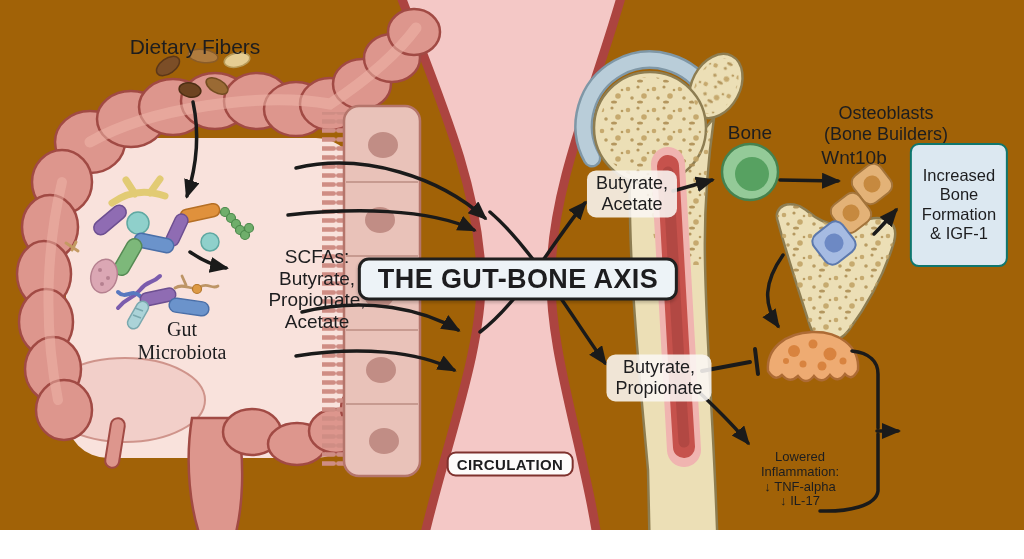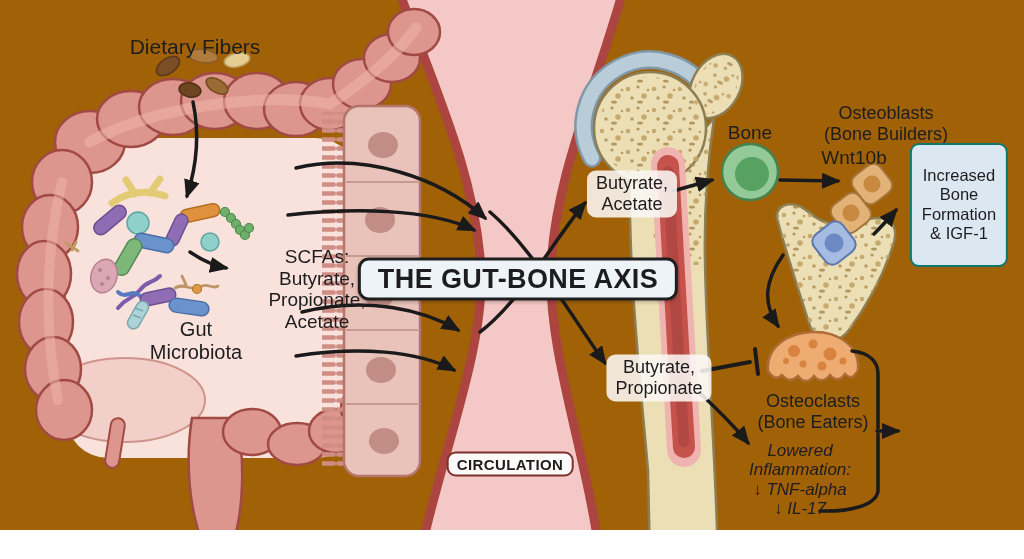--- a/index.html
+++ b/index.html
@@ -27,21 +27,21 @@
     background:#fdfbfa;border:2.5px solid #7e312d;border-radius:9px;
     padding:2px 8px;font-weight:bold;font-size:15px;letter-spacing:.4px;
     white-space:nowrap;
   }
   .infobox{
     position:absolute;transform:translate(-50%,-50%);z-index:6;
     background:#dce8f1;border:2px solid #0f766e;border-radius:9px;
     padding:21px 10px;font-size:16.5px;text-align:center;
     white-space:pre-line;line-height:1.18;
   }
-  .fs17{font-size:17px;font-style:italic;}
+  .fs17{font-size:13px;}
   .fs19{font-size:19px;}
   .fs20{font-size:20px;}
   .fs21{font-size:21px;}
 </style>
 </head>
 <body>
 
 <div class="stage">
 
 <svg width="1024" height="559" viewBox="0 0 1024 559">
@@ -270,37 +270,35 @@
       <path d="M 877,431 L 898,431" marker-end="url(#ah)"></path>
     </g>
   </g>
 </svg>
 
 <div class="lbl fs21" style="left:195px;top:47px;">Dietary Fibers</div>
 <div class="lbl fs19" style="left:276px;top:289px;margin-left:41px;">SCFAs:
 Butyrate,
 Propionate,
 Acetate</div>
-<div class="lbl fs20" style="left:196px;top:341px;">Gut
+<div class="lbl fs20" style="left:182px;top:341px;font-family:Liberation Serif, serif;">Gut
 Microbiota</div>
 
 <div class="titlebox" style="left:518px;top:279px;">THE GUT-BONE AXIS</div>
 <div class="circbox" style="left:510px;top:464px;">CIRCULATION</div>
 
 <div class="lbl pill" style="left:632px;top:194px;">Butyrate,
 Acetate</div>
 <div class="lbl pill" style="left:659px;top:378px;">Butyrate,
 Propionate</div>
 
 <div class="lbl fs19" style="left:750px;top:133px;">Bone</div>
 <div class="lbl fs19" style="left:810px;top:158px;margin-left:44px;">Wnt10b</div>
 <div class="lbl" style="left:886px;top:124px;">Osteoblasts
 (Bone Builders)</div>
-<div class="lbl" style="left:813px;top:412px;">Osteoclasts
-(Bone Eaters)</div>
 <div class="lbl fs17" style="left:800px;top:480px;">Lowered
 Inflammation:
 ↓ TNF-alpha
 ↓ IL-17</div>
 
 <div class="infobox" style="left:959px;top:205px;">Increased
 Bone Formation
 &amp; IGF-1</div>
 
 </div>

